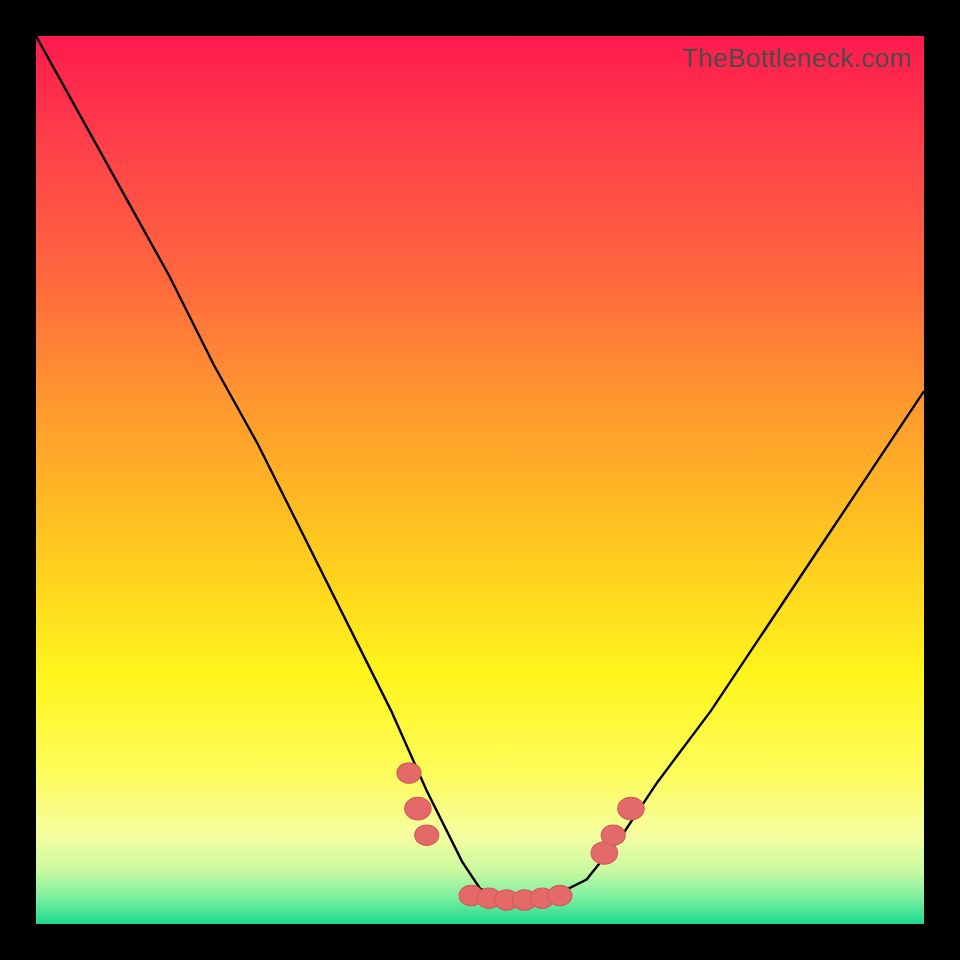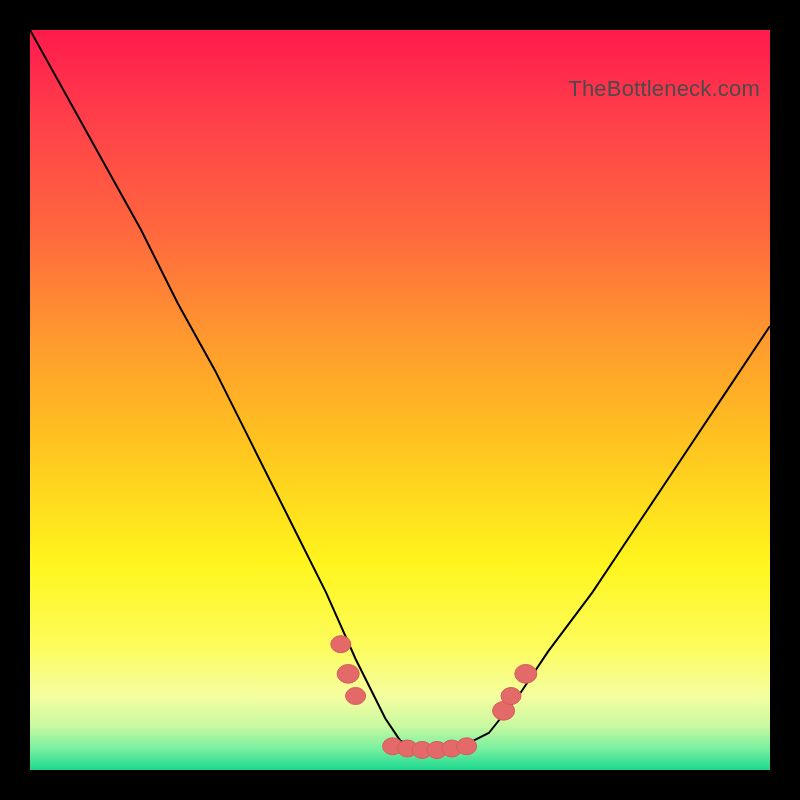--- a/index.html
+++ b/index.html
@@ -34,21 +34,20 @@
   }
   .watermark {
     position: absolute;
     top: 6px;
     right: 10px;
     color: #4b4b4b;
     font-size: 22px;
     font-weight: 500;
     letter-spacing: 0.2px;
     user-select: none;
-    margin-top: 40px;
   }
   svg.curve {
     position: absolute;
     left: 0;
     top: 0;
     width: 740px;
     height: 740px;
   }
   .marker {
     fill: #e46a6a;

